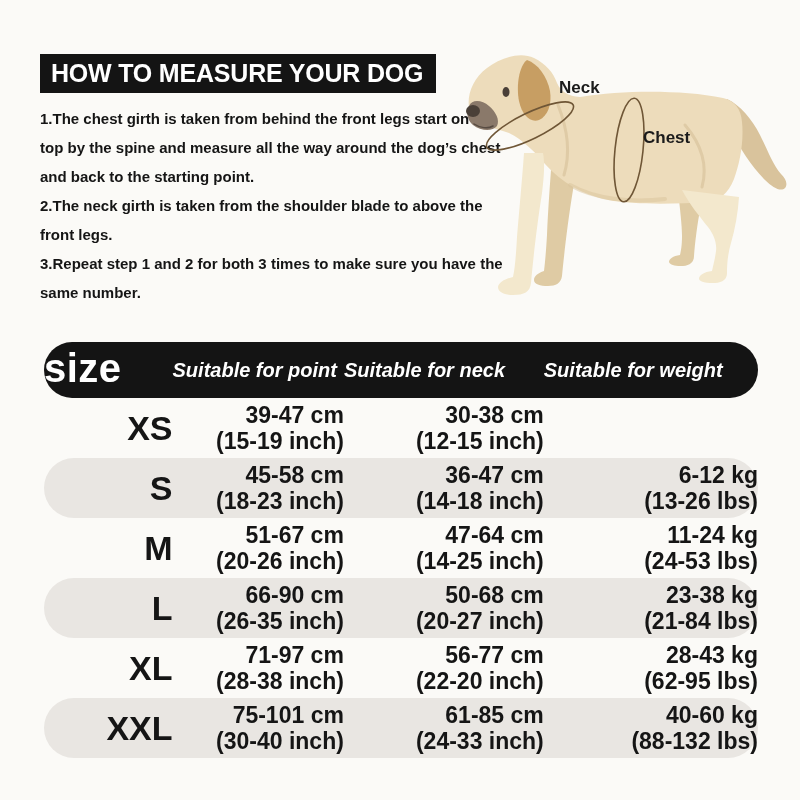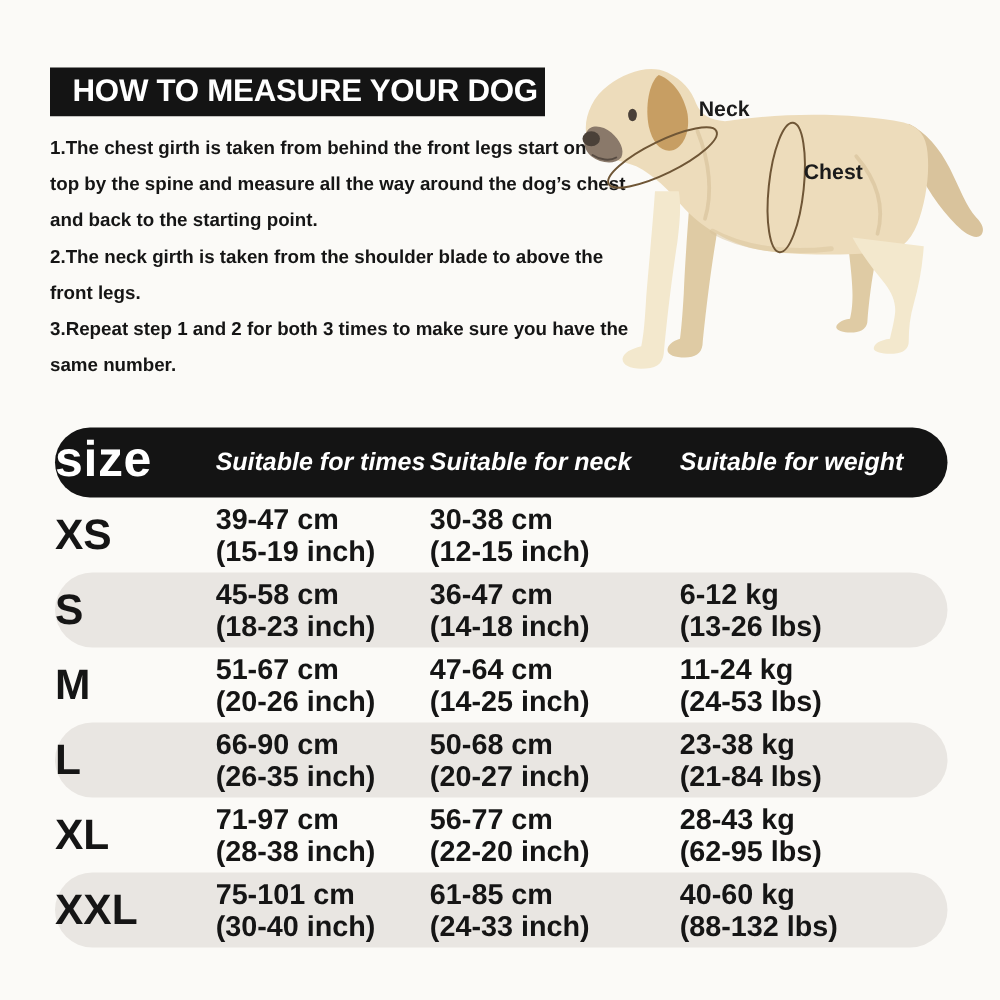--- a/index.html
+++ b/index.html
@@ -8,42 +8,42 @@
     --dog-base:#eddcbb; --dog-light:#f3e8cd; --dog-far:#dfcba4; --dog-ear:#c79e63;
     --dog-muzzle:#8a796a; --dog-dark:#4a4038; --dog-shade:#d9c39c; --ring:#6f5636;
   }
   html,body{margin:0;padding:0;}
   body{width:800px;height:800px;background:var(--page-bg);
        font-family:"Liberation Sans",sans-serif;color:var(--text);}
   #canvas{position:relative;width:800px;height:800px;overflow:hidden;}
 
   .title-bar{position:absolute;left:40px;top:54px;width:396px;height:39px;
     background:var(--bar-bg);color:var(--bar-text);display:flex;align-items:center;
-    box-sizing:border-box;padding-left:18px;font-size:25px;font-weight:bold;
+    box-sizing:border-box;padding-left:11px;font-size:25px;font-weight:bold;
     letter-spacing:-0.2px;white-space:nowrap;}
 
   .instructions{position:absolute;left:40px;top:104px;width:470px;}
   .instructions p{margin:0;font-size:15px;font-weight:bold;line-height:29px;
     white-space:pre-line;}
 
   .dog-figure{position:absolute;left:440px;top:5px;width:360px;height:315px;}
   .dog-figure svg{display:block;width:100%;height:100%;}
   .diagram-label{font-family:"Liberation Sans",sans-serif;font-size:17px;
     font-weight:bold;fill:#1b1b1b;}
 
   .size-table{position:absolute;left:44px;top:342px;width:714px;}
   .thead{height:56px;background:var(--bar-bg);border-radius:28px;display:grid;
     grid-template-columns:18% 24% 28% 30%;align-items:center;color:var(--bar-text);}
   .th{font-style:italic;font-weight:bold;font-size:20px;}
   .th-size{font-style:normal;font-size:40px;font-weight:bold;letter-spacing:0.5px;
     padding-bottom:4px;}
   .row{height:60px;display:grid;grid-template-columns:18% 24% 28% 30%;
     align-items:center;}
   .row.alt{background:var(--row-alt-bg);border-radius:30px;}
-  .cell{text-align:left;font-weight:bold;color:var(--text);}
+  .cell{text-align:right;font-weight:bold;color:var(--text);}
   .size-cell{font-size:34px;}
   .val-cell{font-size:23px;line-height:26px;white-space:pre-line;}
 </style>
 </head>
 <body>
 
 <div id="canvas">
 
   <div class="title-bar">HOW TO MEASURE YOUR DOG</div>
 
@@ -80,21 +80,21 @@
       <ellipse fill="none" style="stroke:var(--ring);stroke-width:1.6" cx="189" cy="145" rx="14" ry="52" transform="rotate(6 189 145)"></ellipse>
 
       <text class="diagram-label" x="119" y="88">Neck</text>
       <text class="diagram-label" x="203" y="138">Chest</text>
     </svg>
   </div>
 
   <div class="size-table">
     <div class="thead">
       <div class="th th-size">size</div>
-      <div class="th">Suitable for times</div>
+      <div class="th">Suitable for point</div>
       <div class="th">Suitable for neck</div>
       <div class="th">Suitable for weight</div>
     </div>
     <div>
         <div class="row">
           <div class="cell size-cell">XS</div>
           <div class="cell val-cell">39-47 cm
 (15-19 inch)</div>
           <div class="cell val-cell">30-38 cm
 (12-15 inch)</div>

